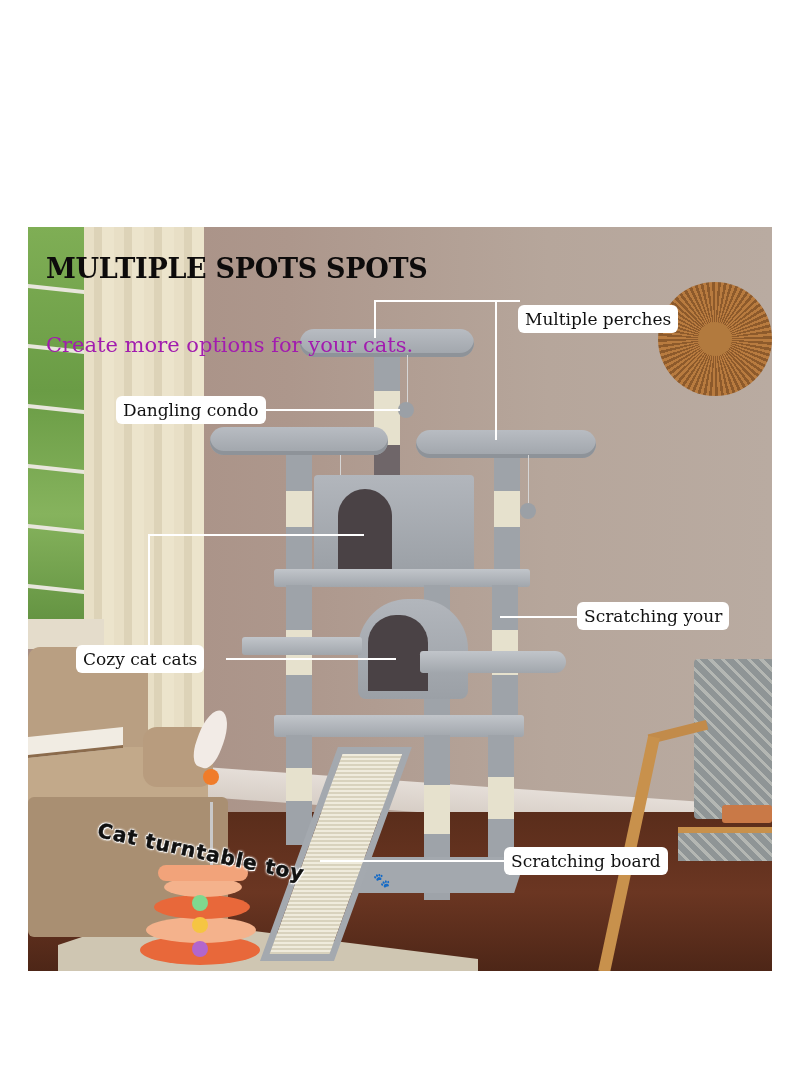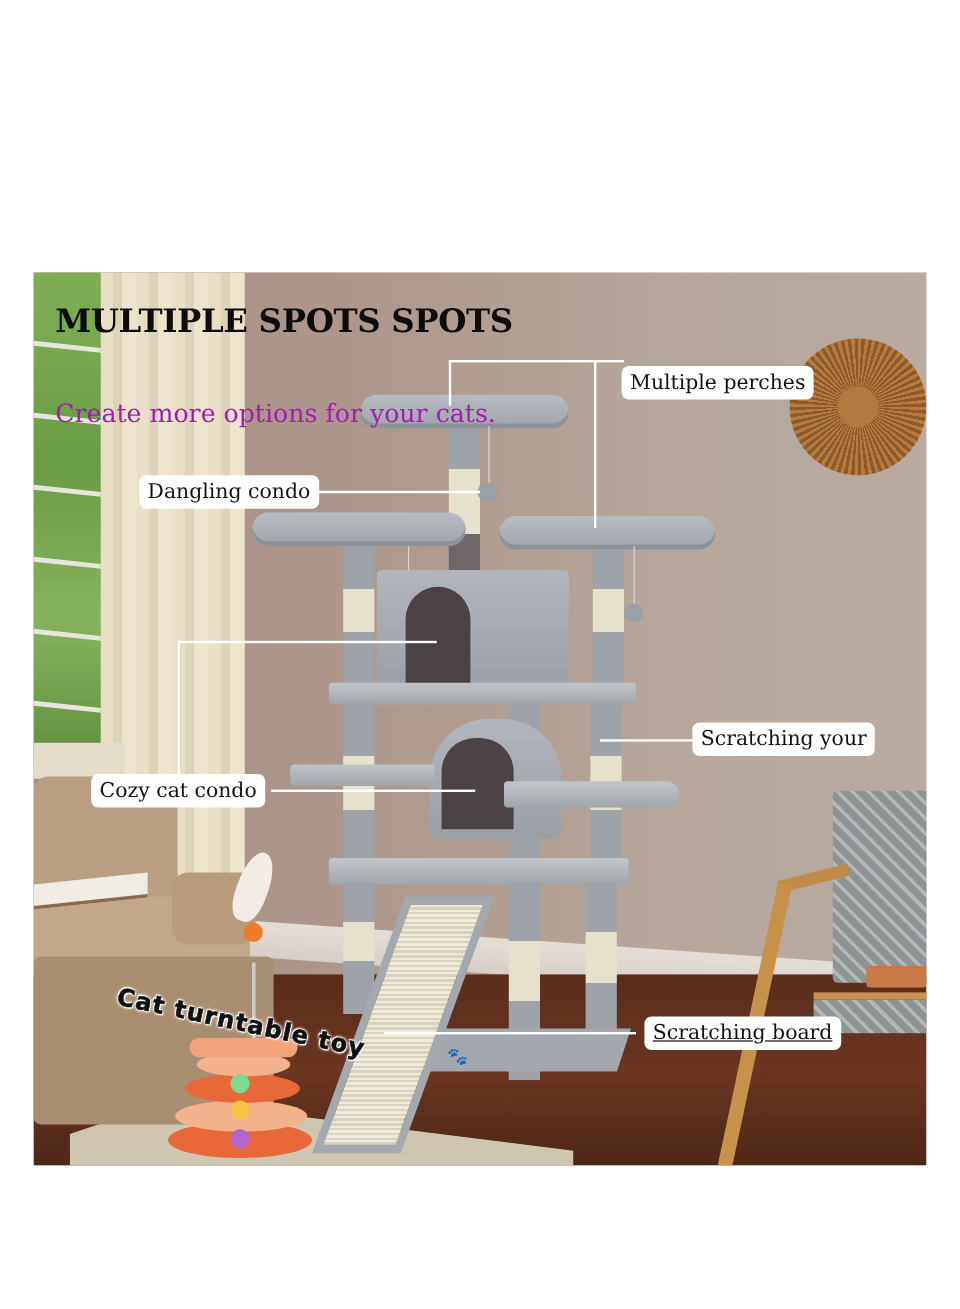--- a/index.html
+++ b/index.html
@@ -167,17 +167,17 @@
 <div class="line" style="left:148px;top:534px;width:216px;height:2px;"></div>
 <div class="line" style="left:148px;top:534px;width:2px;height:112px;"></div>
 <div class="line" style="left:226px;top:658px;width:170px;height:2px;"></div>
 
 <div class="line" style="left:500px;top:616px;width:78px;height:2px;"></div>
 
 <div class="line" style="left:320px;top:860px;width:210px;height:2px;"></div>
 
 <div class="label" style="left:518px;top:305px;">Multiple perches</div>
 <div class="label" style="left:116px;top:396px;">Dangling condo</div>
-<div class="label" style="left:76px;top:645px;">Cozy cat condo</div>
+<div class="label" style="left:76px;top:645px;">Cozy cat cats</div>
 <div class="label" style="left:577px;top:602px;">Scratching your</div>
-<div class="label" style="left:537px;top:847px;text-decoration:underline;">Scratching board</div>
+<div class="label" style="left:504px;top:847px;">Scratching board</div>
 
 <div class="toy-caption" style="left:98px;top:818px;">Cat turntable toy</div>
 
 </body></html>

